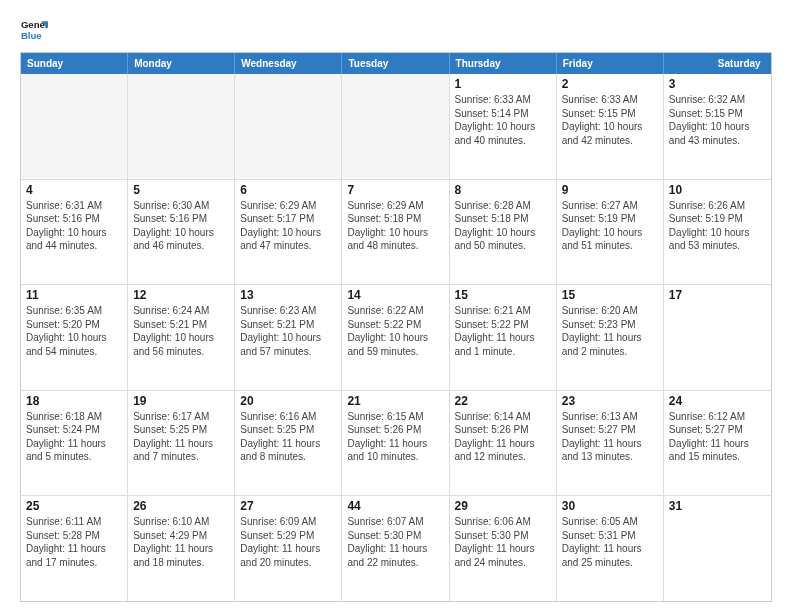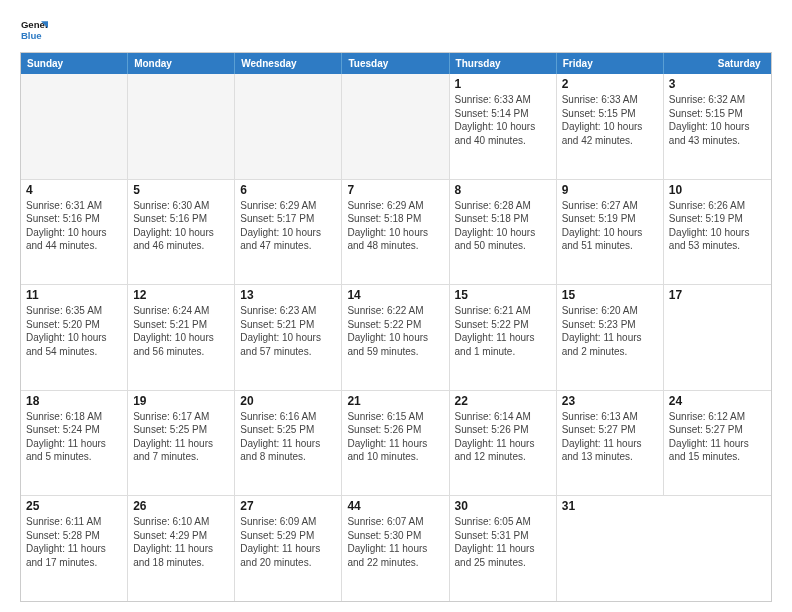--- a/index.html
+++ b/index.html
@@ -343,20 +343,27 @@
 and 20 minutes.</div>
           </div>
           <div class="cal-cell">
             <div class="day-num">44</div>
             <div class="cell-info">Sunrise: 6:07 AM
 Sunset: 5:30 PM
 Daylight: 11 hours
 and 22 minutes.</div>
           </div>
           <div class="cal-cell">
+            <div class="day-num">29</div>
+            <div class="cell-info">Sunrise: 6:06 AM
+Sunset: 5:30 PM
+Daylight: 11 hours
+and 24 minutes.</div>
+          </div>
+          <div class="cal-cell">
             <div class="day-num">30</div>
             <div class="cell-info">Sunrise: 6:05 AM
 Sunset: 5:31 PM
 Daylight: 11 hours
 and 25 minutes.</div>
           </div>
           <div class="cal-cell">
             <div class="day-num">31</div>
           </div>
         </div>

